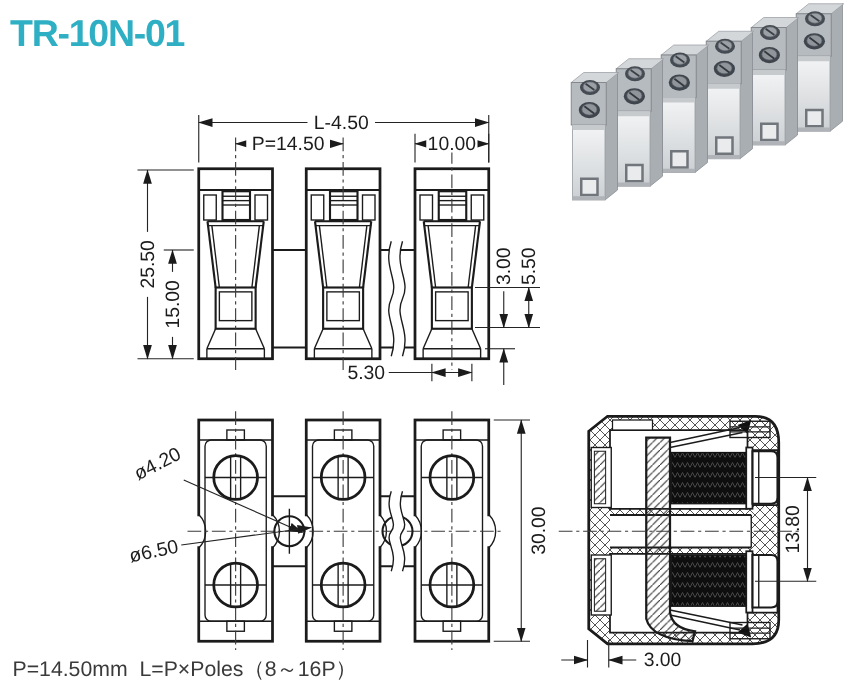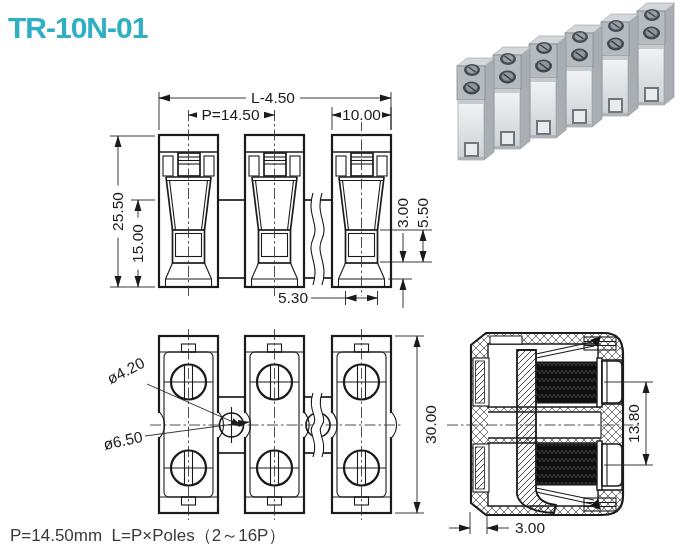--- a/index.html
+++ b/index.html
@@ -361,14 +361,14 @@
         </g>
         <line class="d" x1="470" y1="512" x2="470" y2="534"></line>
         <line class="d" x1="487" y1="512" x2="487" y2="534"></line>
         <line class="d" x1="449" y1="528" x2="470" y2="528" marker-end="url(#arw)"></line>
         <line class="d" x1="509" y1="528" x2="487" y2="528" marker-end="url(#arw)"></line>
         <text class="dimtxt" x="530" y="533" text-anchor="middle">3.00</text>
       </g>
     </g>
   </svg>
 
-  <div id="footer">P=14.50mm  L=P×Poles（2～16P）</div>
+  <div id="footer">P=14.50mm  L=P×Poles（8～16P）</div>
 </div>
 
 </body></html>

